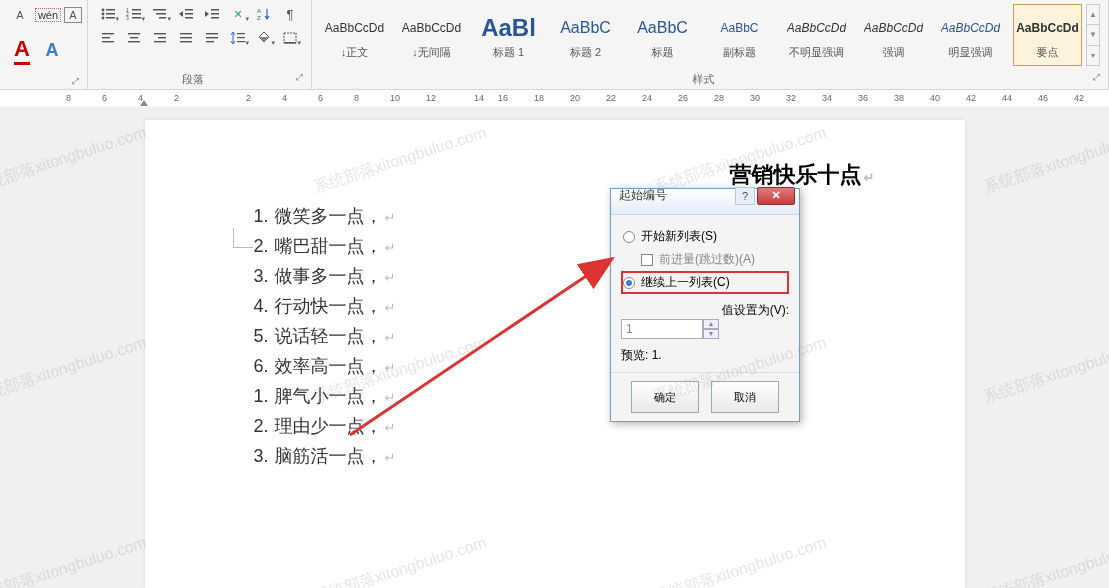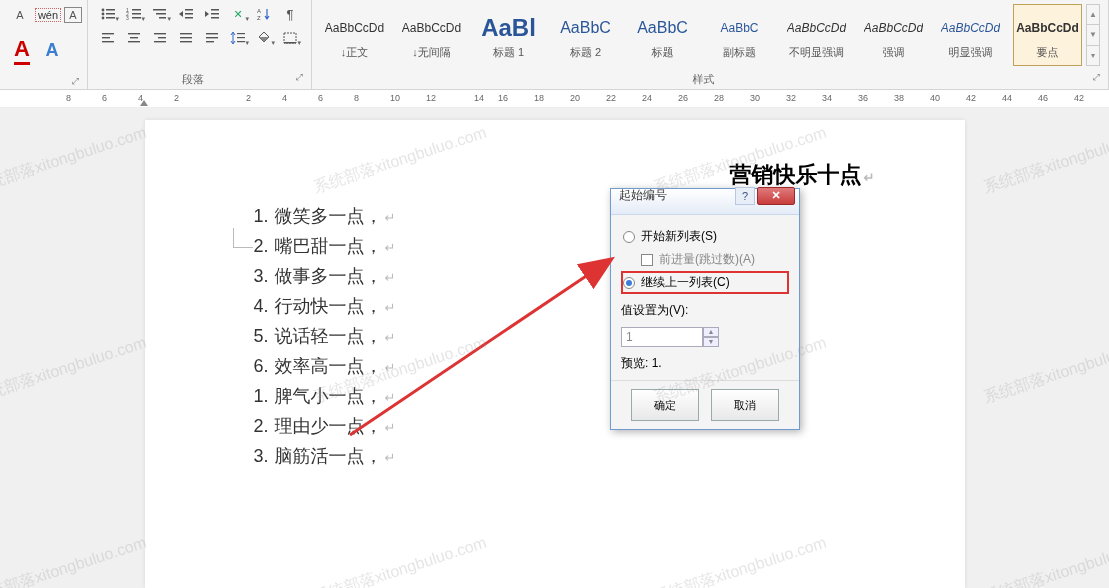--- a/index.html
+++ b/index.html
@@ -64,21 +64,21 @@
 .dlg-help { width: 20px; height: 18px; background: #e8eef8; border: 1px solid #b8c8e0; display: flex; align-items: center; justify-content: center; color: #39517a; font-size: 11px; cursor: pointer; margin-right: 2px; }
 .dlg-close { width: 38px; height: 18px; background: linear-gradient(#e07b7b,#c83c3c); border: 1px solid #9a2a2a; border-radius: 2px; display: flex; align-items: center; justify-content: center; color: #fff; cursor: pointer; font-size: 11px; font-weight: bold; }
 .dlg-body { padding: 10px 10px 8px 10px; }
 .radio-row { display: flex; align-items: center; gap: 6px; padding: 3px 2px; }
 .radio-row.highlight { border: 2px solid #d33; padding: 1px 0px; }
 .radio { width: 12px; height: 12px; border: 1px solid #888; border-radius: 50%; display: inline-flex; align-items: center; justify-content: center; background: #fff; cursor: pointer; }
 .radio.checked::after { content: ""; width: 6px; height: 6px; border-radius: 50%; background: #3b7dd8; }
 .checkbox { width: 12px; height: 12px; border: 1px solid #888; background: #fff; margin-left: 18px; cursor: pointer; }
 .check-lbl { color: #888; }
 .field-row { margin-top: 8px; }
-.field-lbl { display: block; margin-bottom: 8px; }
+.field-lbl { display: block; margin-bottom: 0; text-align: right; }
 .spinner { display: flex; width: 100px; }
 .spinner input { width: 82px; height: 20px; border: 1px solid #aab; padding: 0 4px; font-size: 12px; background: #fff; color: #888; }
 .spin-btns { width: 16px; display: flex; flex-direction: column; }
 .spin-btn { height: 10px; border: 1px solid #aab; background: #eef; font-size: 7px; line-height: 7px; text-align: center; cursor: pointer; color: #888; }
 .preview-row { margin-top: 8px; }
 .dlg-footer { border-top: 1px solid #ddd; padding: 8px; display: flex; gap: 12px; justify-content: center; }
 .dlg-btn { width: 68px; height: 32px; background: linear-gradient(#fff,#e8e8e8); border: 1px solid #9aa; font-size: 11px; cursor: pointer; }
 
 
 .arrow-svg { position: absolute; left: 340px; top: 205px; pointer-events: none; }

